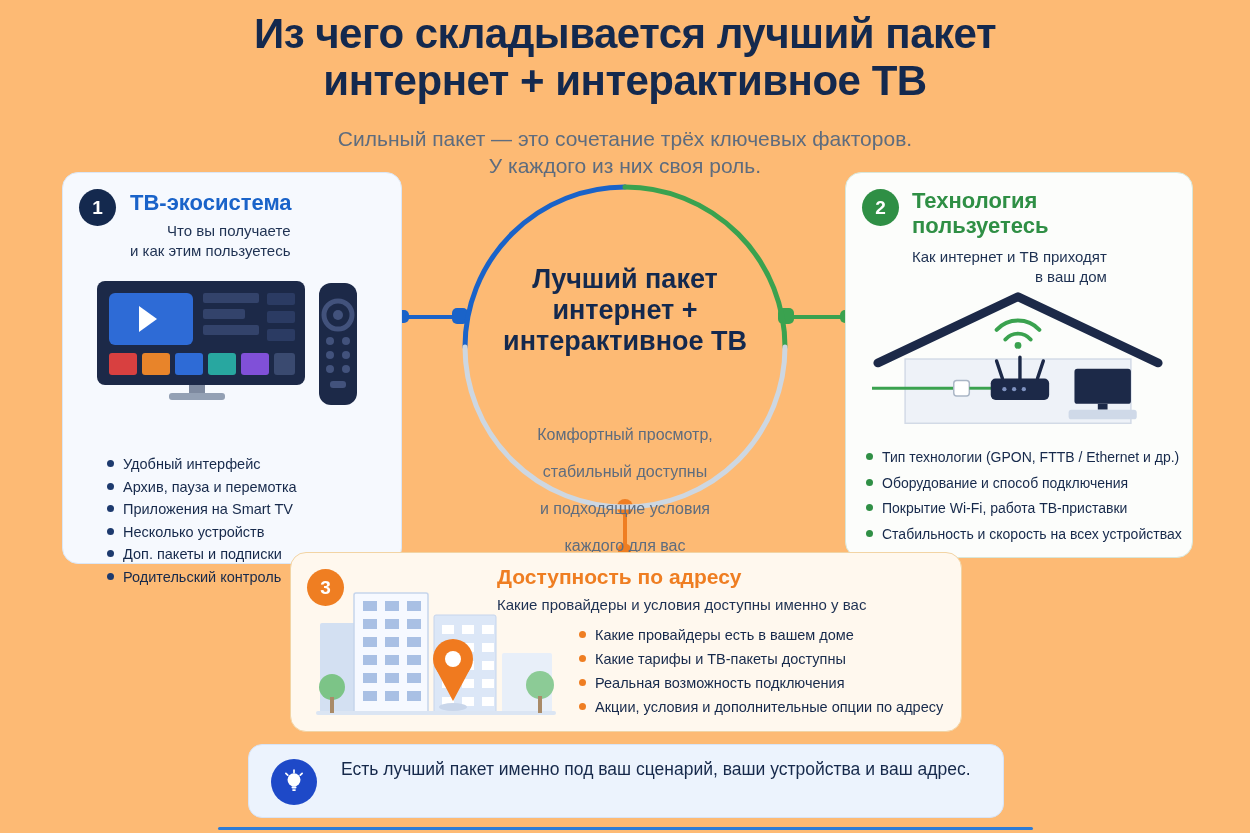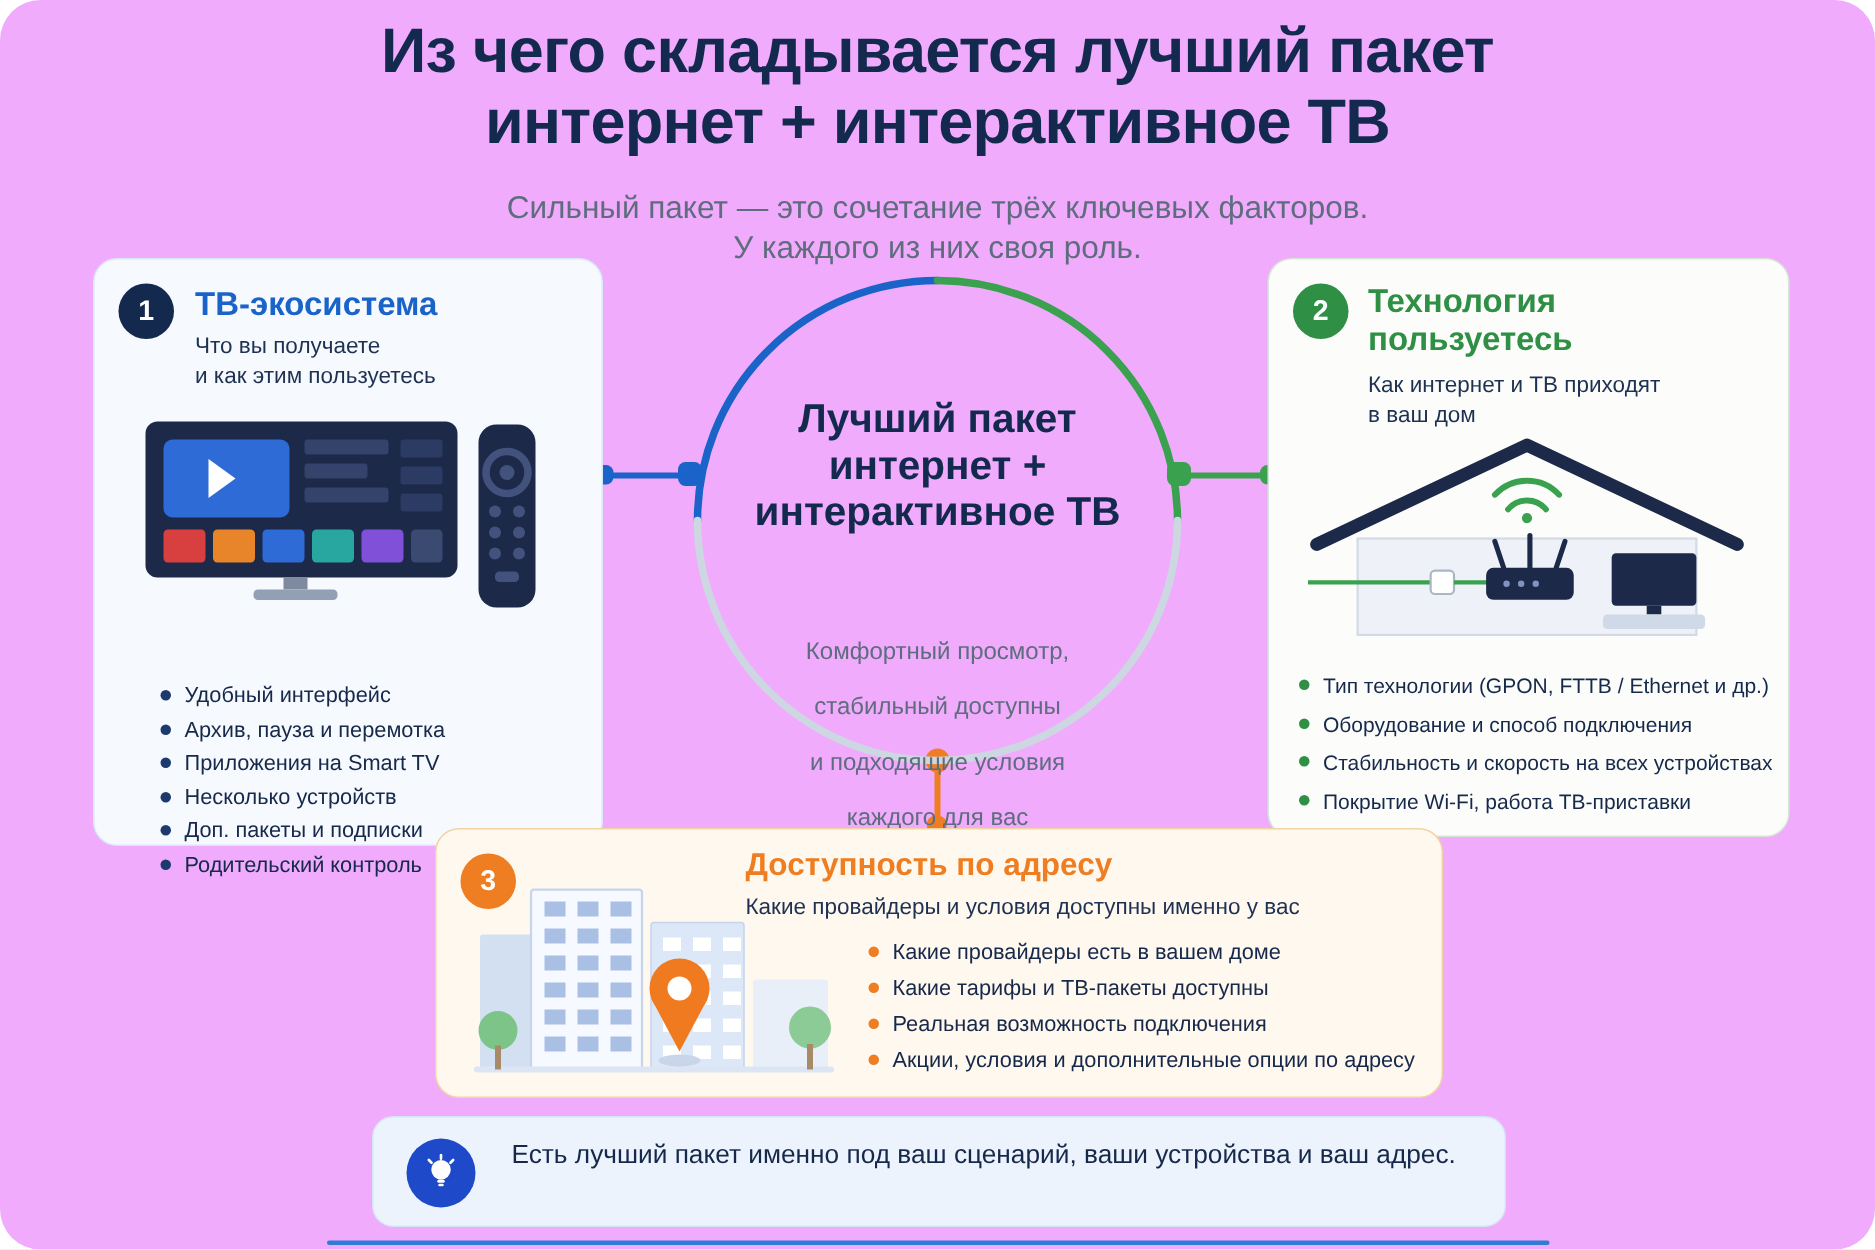--- a/index.html
+++ b/index.html
@@ -1,17 +1,17 @@
 <!DOCTYPE html>
 <html><head>
 <meta charset="utf-8">
 <style>
   * { margin:0; padding:0; box-sizing:border-box; }
   html,body { background:#ffffff; font-family:"Liberation Sans", sans-serif; }
-  .canvas { position:relative; width:1250px; height:833px; background:#f0abfc; overflow:hidden;border-radius:27px; }
+  .canvas { position:relative; width:1250px; height:833px; background:#fdba74; overflow:hidden; }
 
   
   .header { position:absolute; top:10px; left:0; width:100%; text-align:center; }
   .title { font-size:42px; font-weight:800; color:#14294e; line-height:1.12; letter-spacing:-0.5px; }
   .title span { display:block; }
   .subtitle { margin-top:22px; font-size:21px; color:#5e6c7e; line-height:1.28; }
   .subtitle span { display:block; }
 
   
   .card { position:absolute; border-radius:16px; }
@@ -24,21 +24,21 @@
   .badge-navy { background:#14294e; }
   .badge-green { background:#2f8f45; }
   .badge-orange { background:#ef7e22; }
 
   .card-title { position:absolute; font-size:22px; font-weight:800; }
   .card-tv .card-title { left:67px; top:17px; color:#1a63c9; }
   .card-tech .card-title { left:66px; top:15px; color:#2f8f45; line-height:1.14; }
   .card-tech .card-title span { display:block; }
   .card-address .card-title { left:206px; top:12px; color:#ef7e22; font-size:21px; }
 
-  .card-sub { position:absolute; font-size:15px; color:#1e3152; line-height:1.35; font-weight:500; }
+  .card-sub { position:absolute; font-size:15px; color:#1e3152; line-height:1.35; font-weight:500;text-align:right; }
   .card-sub span { display:block; }
   .card-tv .card-sub { left:67px; top:48px; }
   .card-tech .card-sub { left:66px; top:74px; }
   .card-address .card-sub { left:206px; top:42px; }
 
   .illus { position:absolute; }
   .illus-tv   { left:30px; top:106px; width:268px; height:132px; }
   .illus-house{ left:24px; top:114px; width:296px; height:146px; }
   .illus-city { left:24px; top:14px;  width:242px; height:152px; }
 
@@ -247,25 +247,25 @@
       <li>
           <span class="dot dot-green"></span>
           <span>Тип технологии (GPON, FTTB / Ethernet и др.)</span>
         </li>
       <li>
           <span class="dot dot-green"></span>
           <span>Оборудование и способ подключения</span>
         </li>
       <li>
           <span class="dot dot-green"></span>
+          <span>Покрытие Wi-Fi, работа ТВ-приставки</span>
+        </li>
+      <li>
+          <span class="dot dot-green"></span>
           <span>Стабильность и скорость на всех устройствах</span>
-        </li>
-      <li>
-          <span class="dot dot-green"></span>
-          <span>Покрытие Wi-Fi, работа ТВ-приставки</span>
         </li>
     </ul>
   </section>
 
   <section class="card card-address">
     <div class="badge badge-orange">3</div>
     <svg class="illus illus-city" viewBox="0 0 240 152">
       <rect x="4" y="56" width="44" height="90" rx="2" fill="#d3e0f2"></rect>
       <rect x="38" y="26" width="74" height="120" rx="2" fill="#f6f9ff" stroke="#c6d5ec" stroke-width="1.5"></rect>
       <g fill="#a9c0e4">

